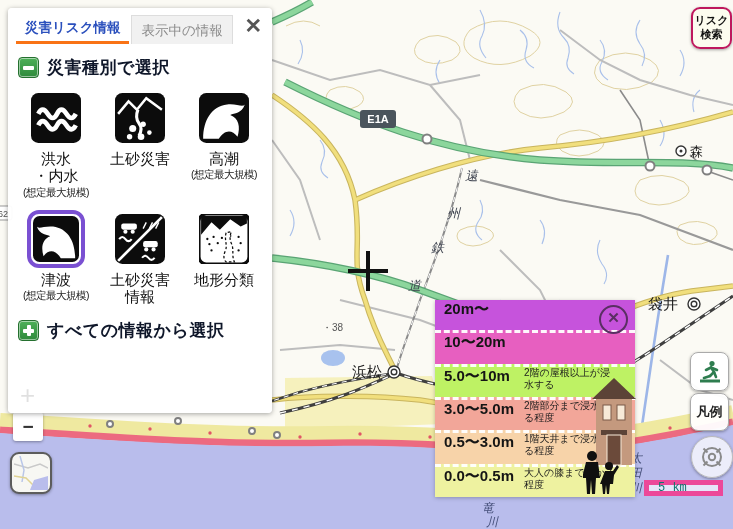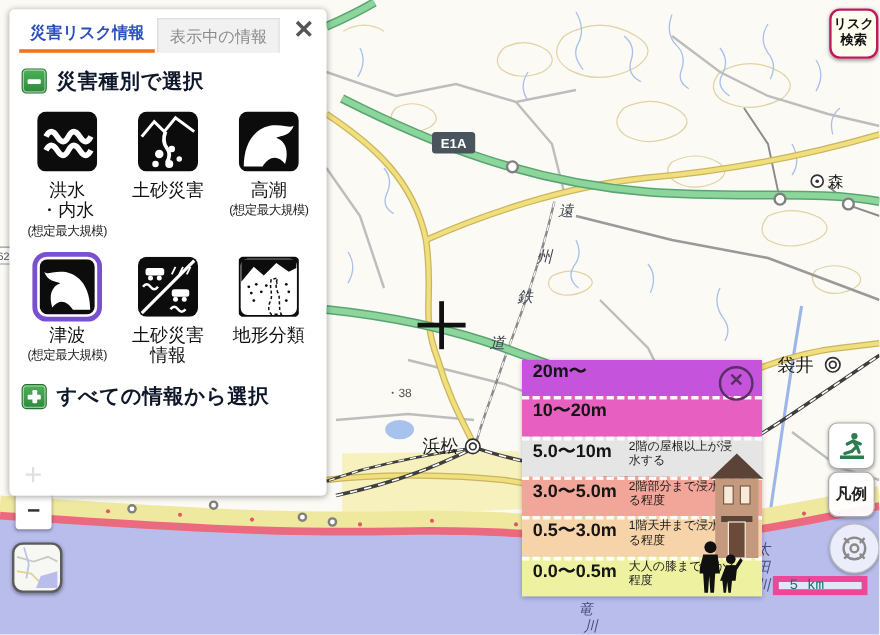--- a/index.html
+++ b/index.html
@@ -250,21 +250,21 @@
     <div class="legend-close">✕</div>
 
     <div class="lrow" style="background: rgb(198, 83, 220);">
       <span class="lrange">20m〜</span>
 
     </div>
     <div class="lrow" style="background: rgb(231, 95, 192);">
       <span class="lrange">10〜20m</span>
 
     </div>
-    <div class="lrow" style="background: #e5e5e5;">
+    <div class="lrow" style="background: #bef264;">
       <span class="lrange">5.0〜10m</span>
       <span class="ldesc">2階の屋根以上が浸水する</span>
     </div>
     <div class="lrow" style="background: rgb(242, 166, 153);">
       <span class="lrange">3.0〜5.0m</span>
       <span class="ldesc">2階部分まで浸水する程度</span>
     </div>
     <div class="lrow" style="background: rgb(247, 211, 169);">
       <span class="lrange">0.5〜3.0m</span>
       <span class="ldesc">1階天井まで浸水する程度</span>

